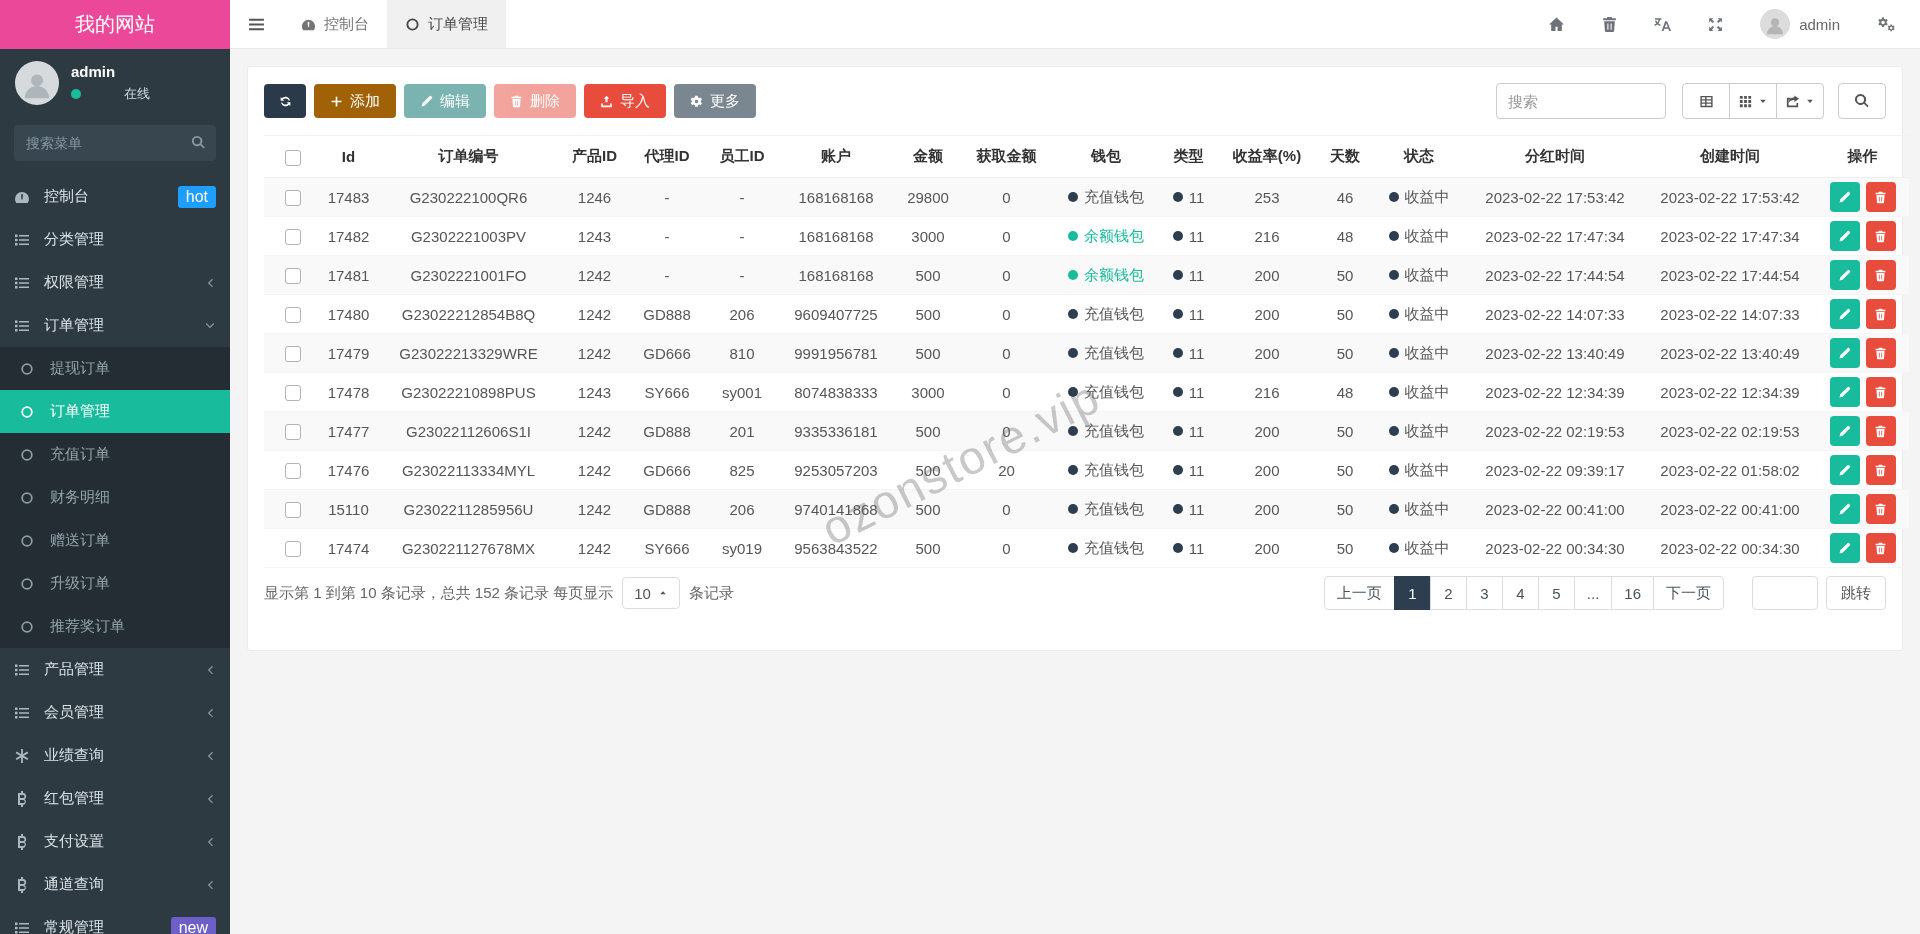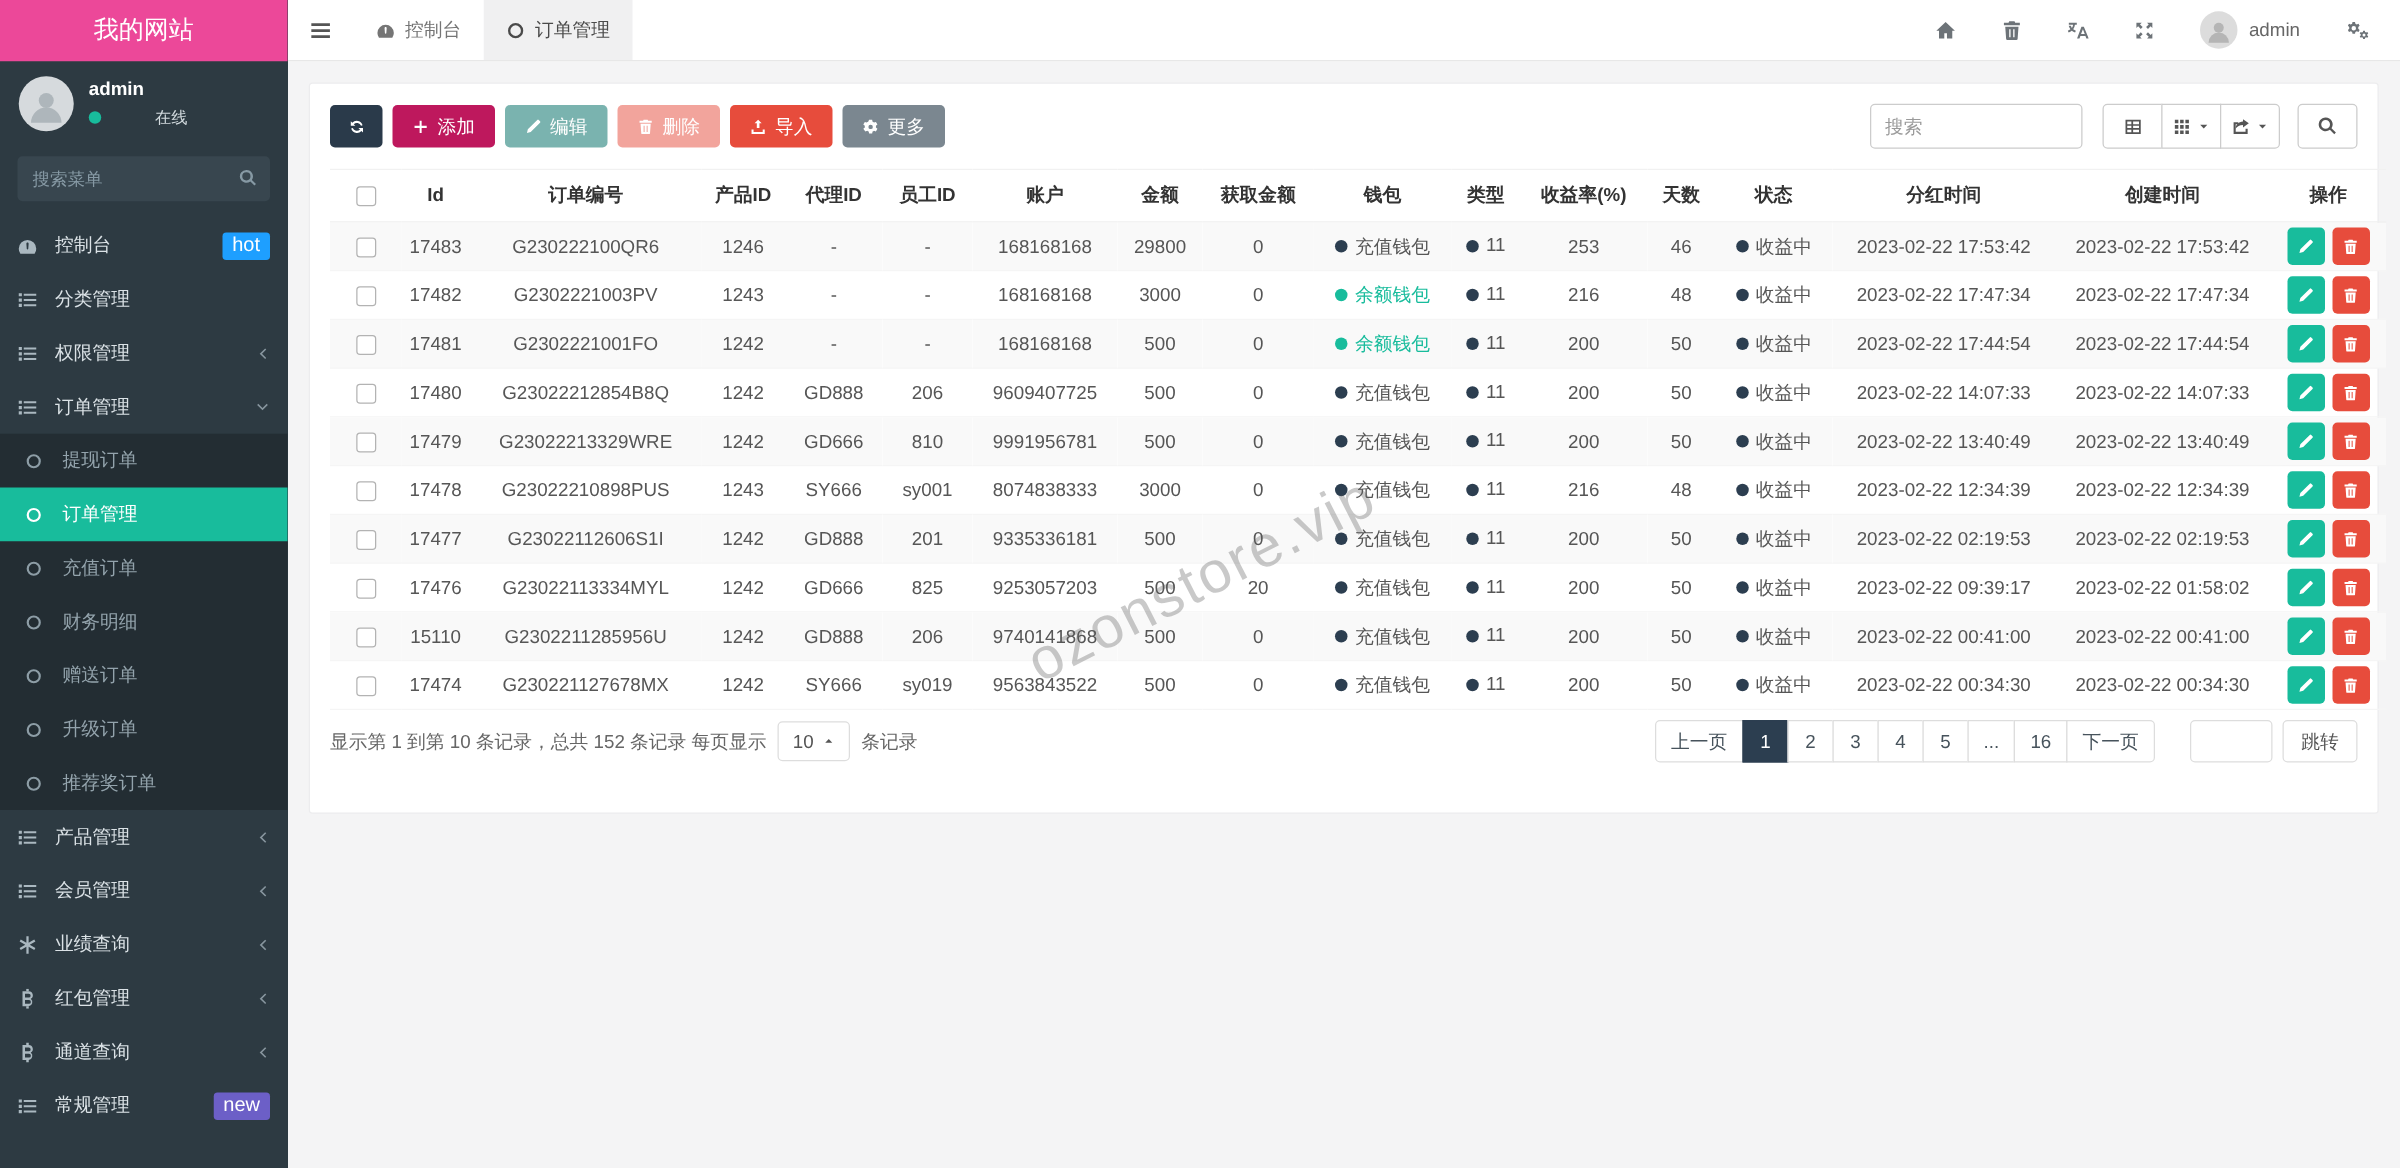--- a/index.html
+++ b/index.html
@@ -52,21 +52,21 @@
   .avatar-sm svg { width:20px; height:20px; margin-top:7px; }
   .tb-username { font-size:15px; color:#666; }
 
   
   .main { margin-left:230px; padding:17px; }
   .card { background:#fff; border:1px solid #ececee; border-radius:3px; padding:16px 16px 22px; min-height:585px; position:relative; }
   .toolbar { display:flex; align-items:center; margin-bottom:16px; }
   .btn { height:34px; border:none; border-radius:4px; color:#fff; font-size:15px; display:inline-flex; align-items:center; gap:7px; padding:0 16px; margin-right:8px; cursor:pointer; font-family:inherit; }
   .btn svg { width:13px; height:13px; }
   .btn-refresh { background:#2a3a4a; width:42px; justify-content:center; padding:0; }
-  .btn-add { background:#be185d; }
+  .btn-add { background:#a16207; }
   .btn-edit { background:#0f766e; opacity:.55; }
   .btn-del { background:#e74c3c; opacity:.5; }
   .btn-import { background:#e74c3c; }
   .btn-more { background:#7b8790; }
   .toolbar-right { margin-left:auto; display:flex; align-items:center; }
   .search-input { width:170px; height:36px; border:1px solid #ccc; border-radius:4px; padding:0 11px; font-size:15px; color:#333; outline:none; font-family:inherit; }
   .search-input::placeholder { color:#9a9a9a; }
   .view-group { display:flex; margin-left:16px; }
   .vbtn { height:36px; min-width:48px; background:#fff; border:1px solid #ccc; display:inline-flex; align-items:center; justify-content:center; gap:5px; color:#555; margin-left:-1px; cursor:pointer; }
   .vbtn:first-child { border-radius:4px 0 0 4px; margin-left:0; }
@@ -273,20 +273,34 @@
         </span>
       </div>
       <div class="menu-item">
         <span class="mi-icon">
           <svg viewBox="0 0 16 16">
             <path d="M7 0h2v2H7zM7 14h2v2H7z"></path>
             <path d="M4 2h5a3.2 3.2 0 0 1 1.6 6A3.4 3.4 0 0 1 9 14H4V2zm2 2v3h3a1.5 1.5 0 0 0 0-3H6zm0 5v3h3.2a1.5 1.5 0 0 0 0-3H6z"></path>
           </svg>
         </span>
         <span class="mi-label">红包管理</span>
+        <span class="chevron">
+          <svg viewBox="0 0 16 16">
+            <path d="M10.8 2.3L5 8l5.8 5.7 1.2-1.2L7.5 8l4.5-4.5z"></path>
+          </svg>
+        </span>
+      </div>
+      <div class="menu-item">
+        <span class="mi-icon">
+          <svg viewBox="0 0 16 16">
+            <path d="M7 0h2v2H7zM7 14h2v2H7z"></path>
+            <path d="M4 2h5a3.2 3.2 0 0 1 1.6 6A3.4 3.4 0 0 1 9 14H4V2zm2 2v3h3a1.5 1.5 0 0 0 0-3H6zm0 5v3h3.2a1.5 1.5 0 0 0 0-3H6z"></path>
+          </svg>
+        </span>
+        <span class="mi-label">支付设置</span>
         <span class="chevron">
           <svg viewBox="0 0 16 16">
             <path d="M10.8 2.3L5 8l5.8 5.7 1.2-1.2L7.5 8l4.5-4.5z"></path>
           </svg>
         </span>
       </div>
       <div class="menu-item">
         <span class="mi-icon">
           <svg viewBox="0 0 16 16">
             <path d="M7 0h2v2H7zM7 14h2v2H7z"></path>

